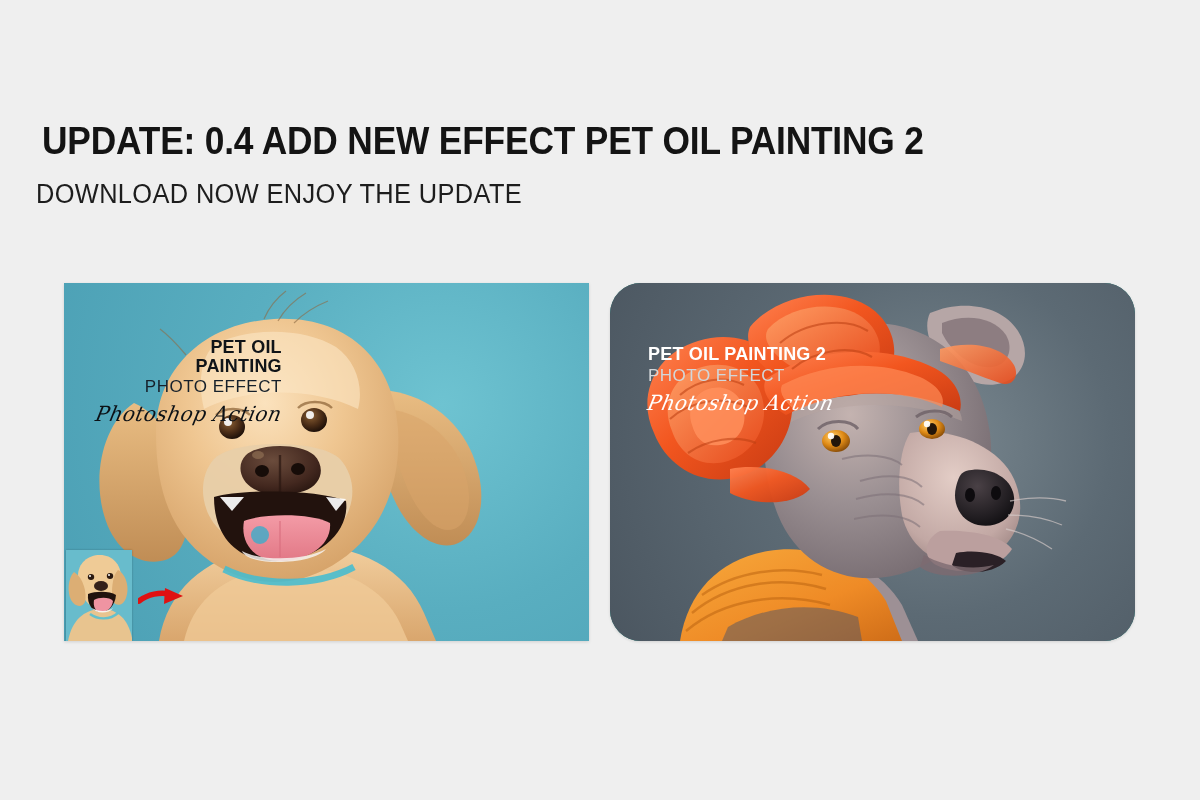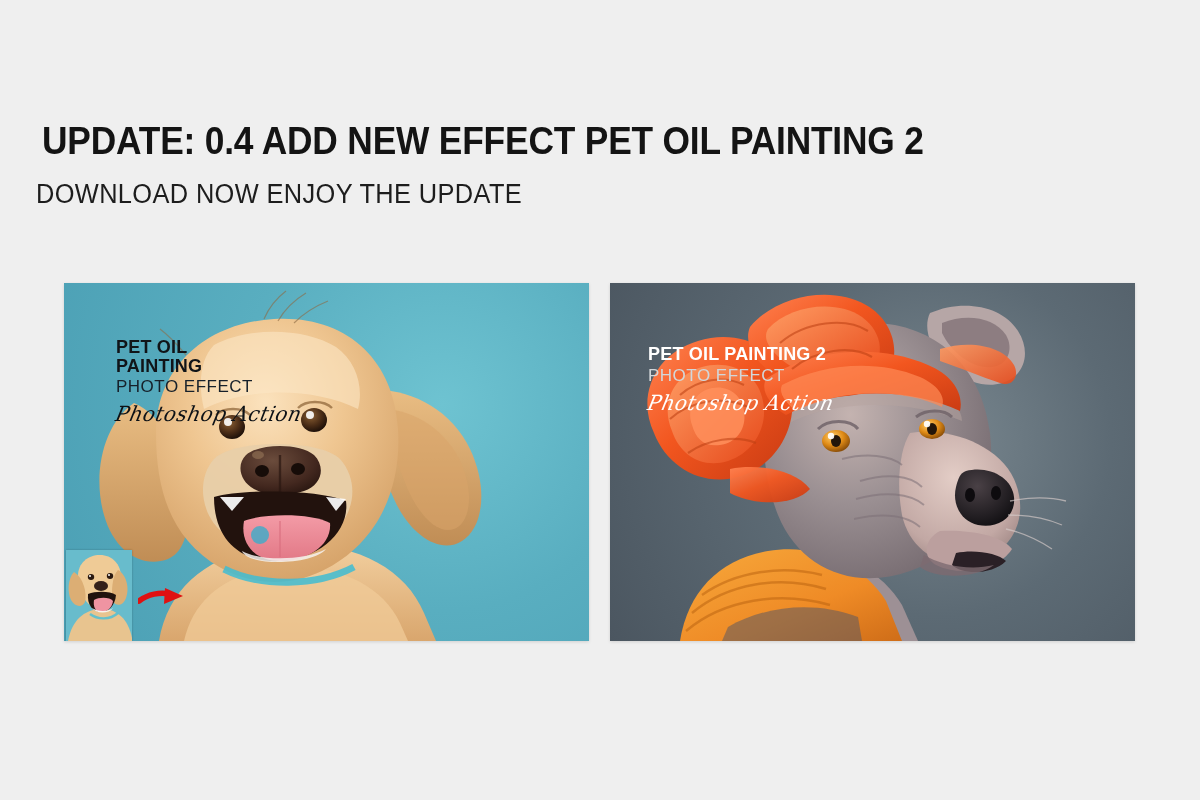--- a/index.html
+++ b/index.html
@@ -37,37 +37,37 @@
 
   
   .panel {
     position:absolute;
     top:283px;
     height:358px;
     overflow:hidden;
     box-shadow:0 1px 3px rgba(0,0,0,.13);
   }
   #panel-left  { left:64px;  width:525px; background:#5fb3c4; }
-  #panel-right { left:610px; width:525px; background:#0f766e; }
+  #panel-right { left:610px; width:525px; background:#0f766e;border-radius:31px; }
 
   
   .bg-left {
     position:absolute; inset:0;
     background:
       radial-gradient(circle at 72% 34%, #6ec3d1 0%, #59aec0 46%, #4b9fb4 100%);
   }
   .bg-right {
     position:absolute; inset:0;
     background:
       radial-gradient(circle at 62% 44%, #79878f 0%, #5c6a74 46%, #4b5660 100%);
   }
 
   
   .caption { position:absolute; z-index:6; }
-  #caption-left  { left:52px; top:55px; }
+  #caption-left  { left:32px; top:55px;text-align:right; }
   #caption-right { left:38px; top:62px; }
 
   .cap-title {
     font-family:"Liberation Sans", sans-serif;
     font-weight:bold;
     font-size:18px;
     line-height:18.5px;
     letter-spacing:0.2px;
     white-space:nowrap;
   }

